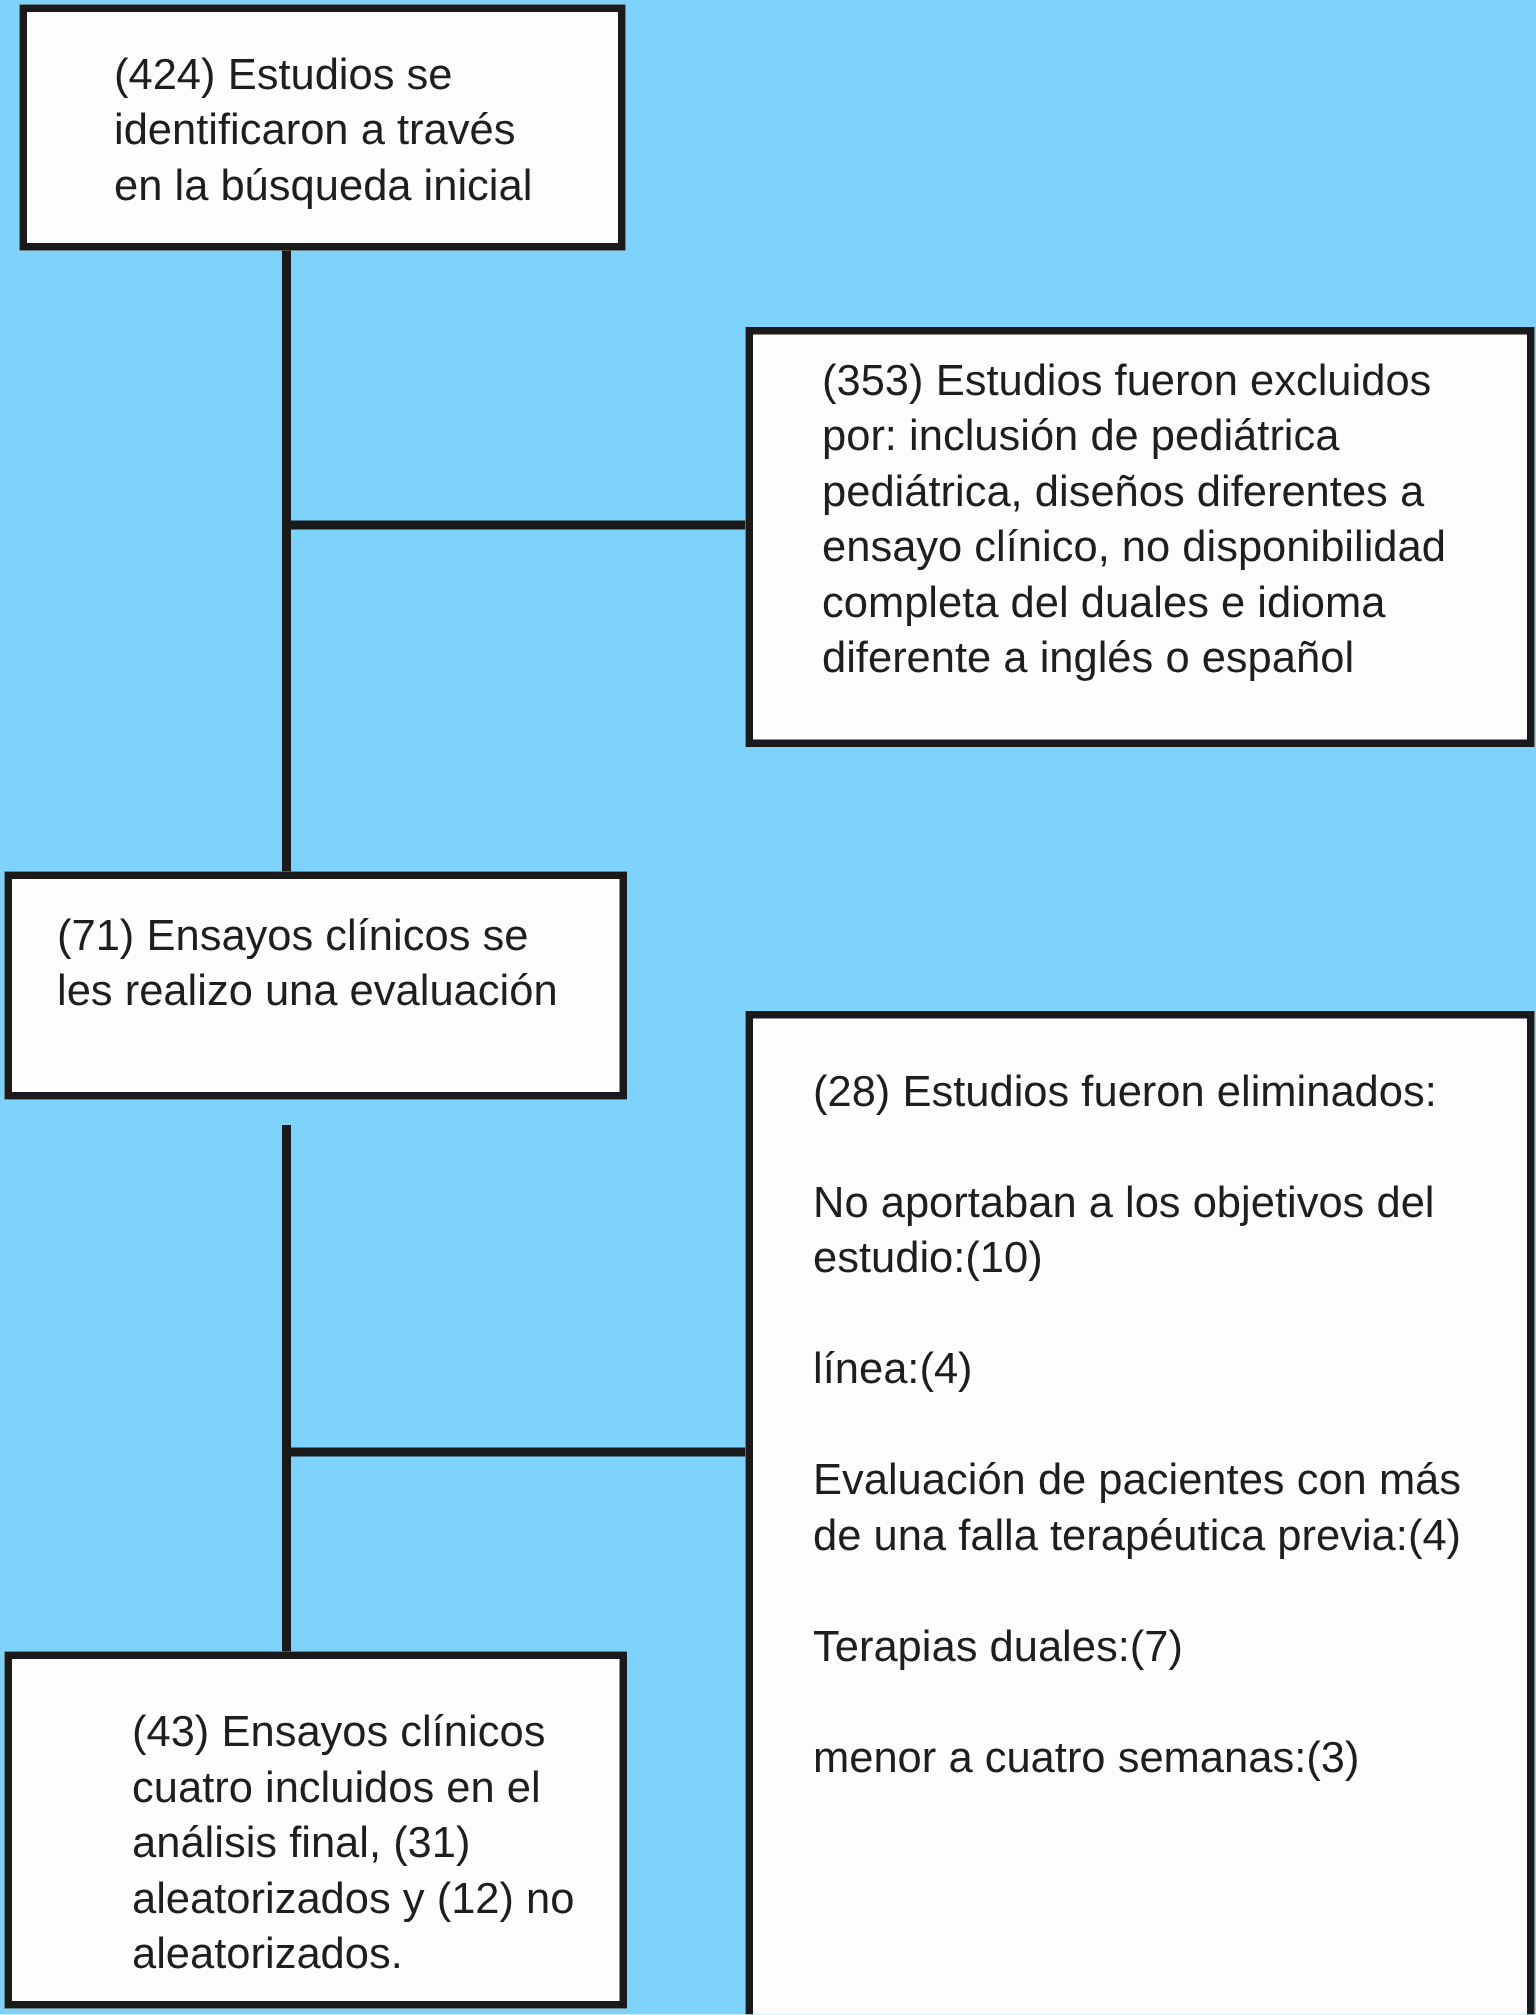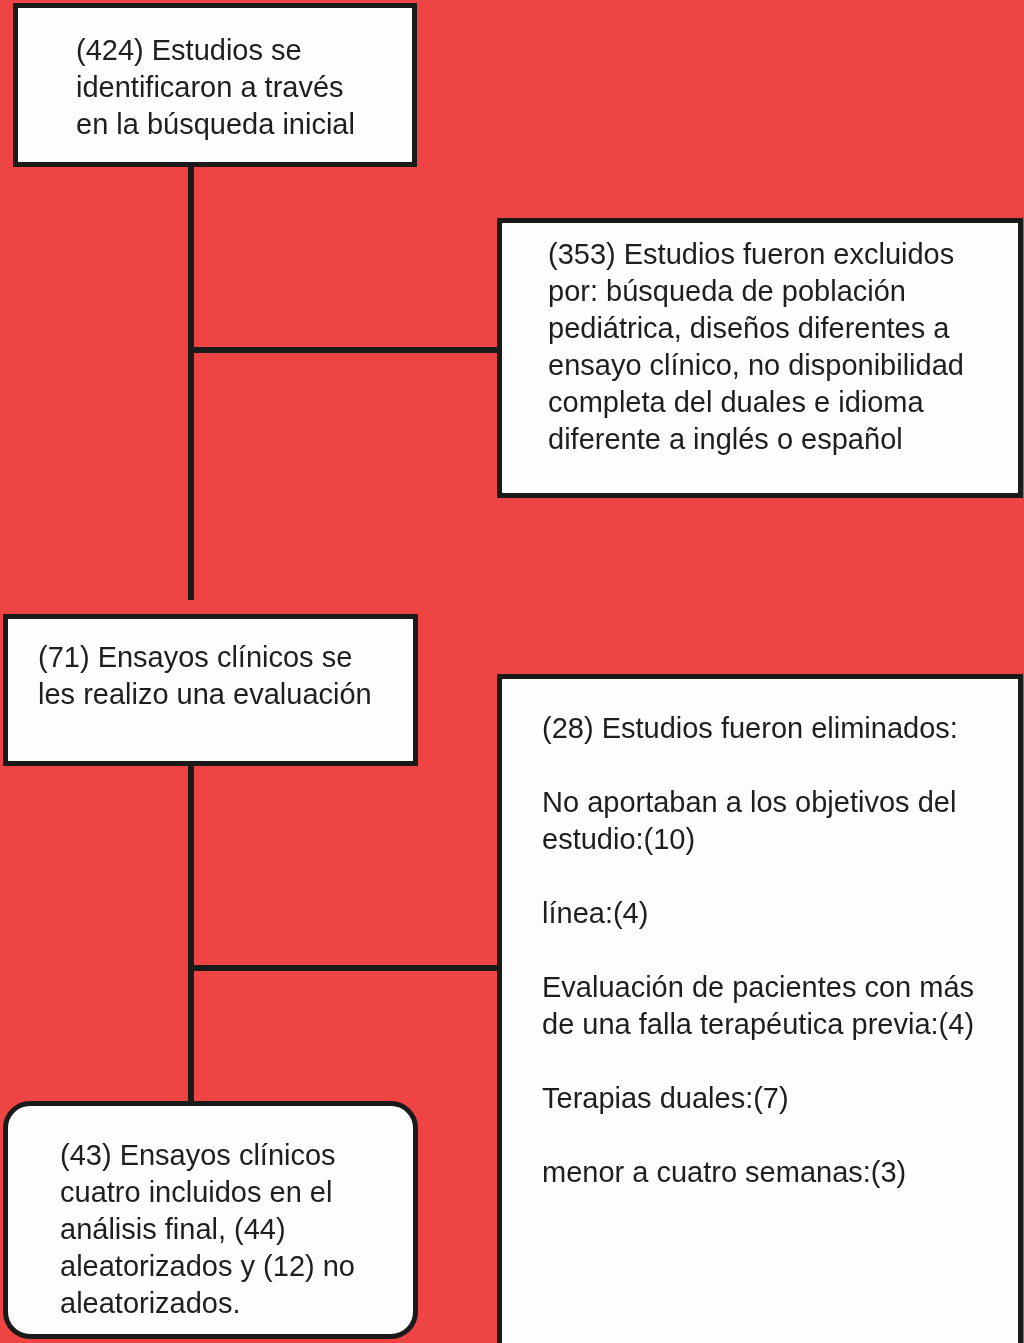--- a/index.html
+++ b/index.html
@@ -3,43 +3,43 @@
 <meta charset="utf-8">
 <style>
   * { margin: 0; padding: 0; box-sizing: border-box; }
   html, body { background: #fdfdfd; }
   body { font-family: "Liberation Sans", sans-serif; }
 
   .canvas {
     position: relative;
     width: 1024px;
     height: 1343px;
-    background: #ef4444;
+    background: #7dd3fc;
     overflow: hidden;
     color: #1e1e1e;
   }
 
   .node {
     position: absolute;
     background: #fdfdfd;
     border: 5px solid #1a1a1a;
     font-size: 29px;
     line-height: 37px;
     color: #1e1e1e;
     font-weight: 400;
   }
 
   .connector { position: absolute; background: #1a1a1a; }
 
   
   .box-identified { left: 13px;  top: 3px;    width: 404px; height: 164px; padding: 24px 14px 0 58px; }
   .box-excluded   { left: 497px; top: 218px;  width: 526px; height: 280px; padding: 13px 14px 0 46px; }
-  .box-evaluated  { left: 3px;   top: 614px;  width: 415px; height: 152px; padding: 20px 14px 0 30px; }
+  .box-evaluated  { left: 3px;   top: 581px;  width: 415px; height: 152px; padding: 20px 14px 0 30px; }
   .box-eliminated { left: 497px; top: 674px;  width: 526px; height: 708px; padding: 31px 14px 0 40px; }
-  .box-included   { left: 3px;   top: 1101px; width: 415px; height: 238px; padding: 31px 14px 0 52px; border-radius: 27px; }
+  .box-included   { left: 3px;   top: 1101px; width: 415px; height: 238px; padding: 31px 14px 0 80px; }
 
   
   .conn-v-top    { left: 188px; top: 166px; width: 6px;   height: 434px; }
   .conn-h-top    { left: 191px; top: 347px; width: 306px; height: 6px;  }
   .conn-v-bottom { left: 188px; top: 750px; width: 6px;   height: 352px; }
   .conn-h-bottom { left: 191px; top: 965px; width: 306px; height: 6px;  }
 
   .reason { margin-top: 37px; }
 </style>
 </head>
@@ -53,21 +53,21 @@
   <div class="connector conn-h-bottom"></div>
 
   <div class="node box-identified">
     <div>(424) Estudios se</div>
     <div>identificaron a través</div>
     <div>en la búsqueda inicial</div>
   </div>
 
   <div class="node box-excluded">
     <div>(353) Estudios fueron excluidos</div>
-    <div>por: búsqueda de población</div>
+    <div>por: inclusión de pediátrica</div>
     <div>pediátrica, diseños diferentes a</div>
     <div>ensayo clínico, no disponibilidad</div>
     <div>completa del duales e idioma</div>
     <div>diferente a inglés o español</div>
   </div>
 
   <div class="node box-evaluated">
     <div>(71) Ensayos clínicos se</div>
     <div>les realizo una evaluación</div>
   </div>
@@ -94,18 +94,18 @@
     </div>
 
     <div class="reason">
       <div>menor a cuatro semanas:(3)</div>
     </div>
   </div>
 
   <div class="node box-included">
     <div>(43) Ensayos clínicos</div>
     <div>cuatro incluidos en el</div>
-    <div>análisis final, (44)</div>
+    <div>análisis final, (31)</div>
     <div>aleatorizados y (12) no</div>
     <div>aleatorizados.</div>
   </div>
 
 </div>
 
 </body></html>

